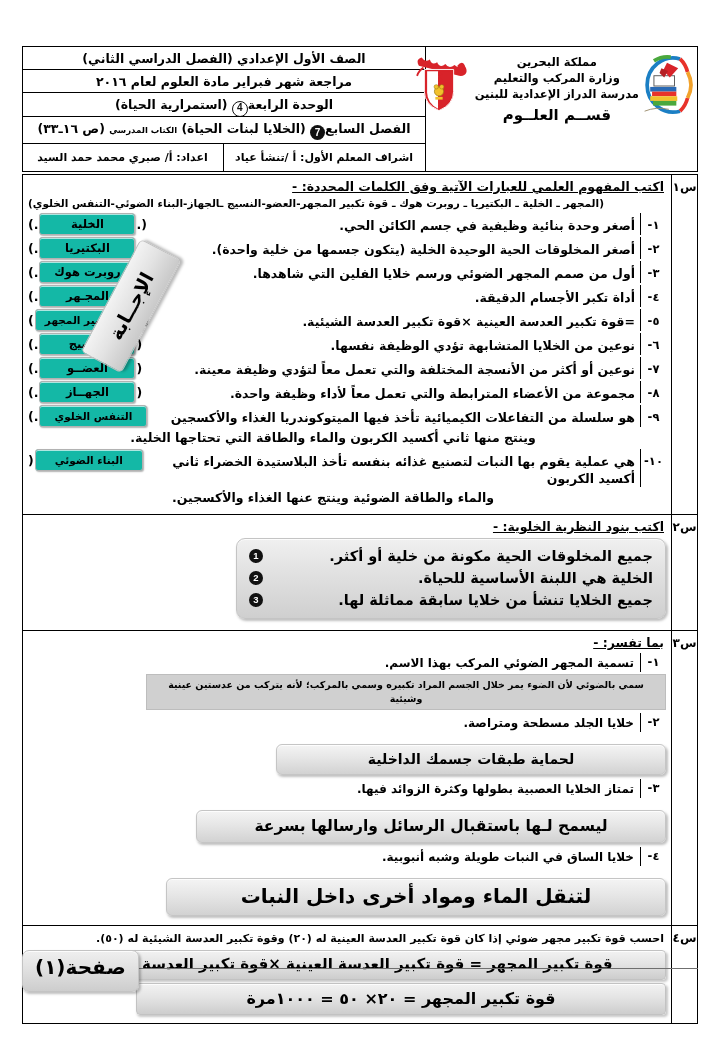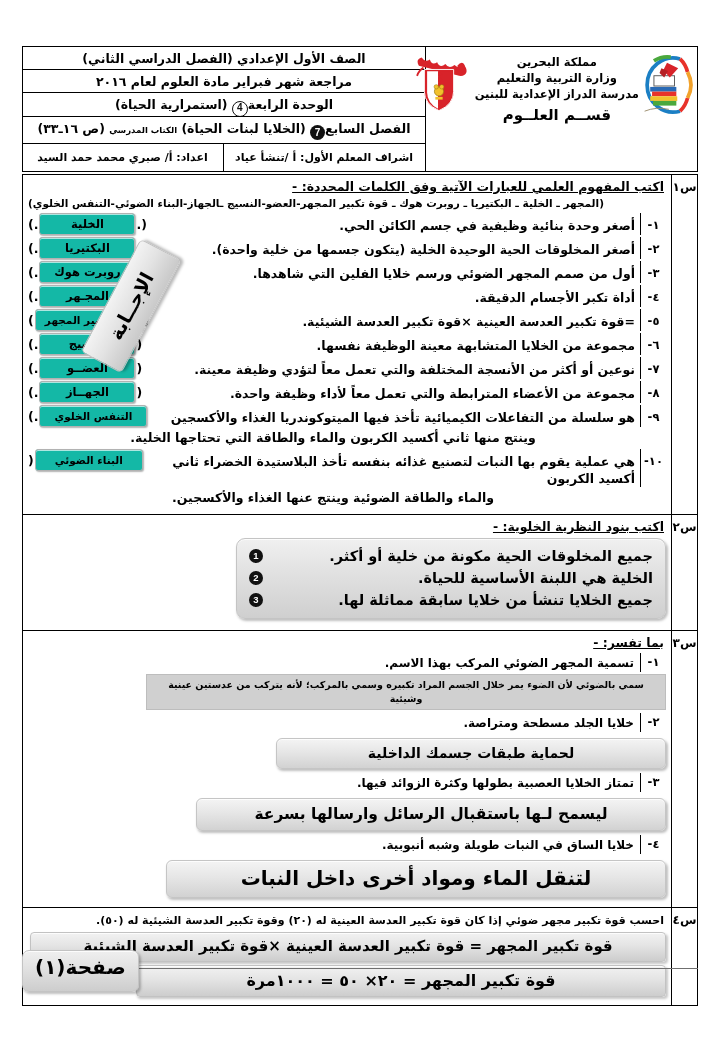--- a/index.html
+++ b/index.html
@@ -353,21 +353,21 @@
     line-height: 14px;
   }
   .q3ans-panel {
     background: linear-gradient(180deg,#f4f4f4 0%,#e6e6e6 45%,#d2d2d2 100%);
     border: 1px solid #c5c5c5;
     border-radius: 6px;
     box-shadow: 1.5px 2px 2.5px rgba(0,0,0,0.25), inset 0 1px 0 rgba(255,255,255,0.8);
     font-weight: bold;
     text-align: center;
     box-sizing: border-box;
-    margin: 6px 0 4px 0;
+    margin: 12px 0 4px 0;
     padding: 4px 10px 5px 10px;
   }
   .p1 { width: 390px; font-size: 14px; line-height: 20px; }
   .p2 { width: 470px; font-size: 15.5px; line-height: 22px; letter-spacing: 0.4px; }
   .p3 { width: 500px; font-size: 20px; line-height: 27px; }
 
   
   .q4q {
     font-weight: bold;
     font-size: 11px;
@@ -432,21 +432,21 @@
         <rect x="12" y="46" width="29" height="5" fill="#f2c12c"></rect>
         <rect x="15" y="51" width="25" height="5" fill="#4aa83d"></rect>
         <rect x="16" y="24" width="22" height="11" fill="#fff" stroke="#555" stroke-width="1"></rect>
         <path d="M30 10 l12 6 -9 10 -7 -8 z" fill="#d8232a"></path>
         <path d="M24 16 l7 3 -4 7 -5 -5 z" fill="#b51f24"></path>
         <path d="M6 62 q12 -5 26 -2" fill="none" stroke="#9a8b6a" stroke-width="1"></path>
       </svg>
 
       <div class="ministry-lines">
         <div>مملكة البحرين</div>
-        <div>وزارة التربية والتعليم</div>
+        <div>وزارة المركب والتعليم</div>
         <div>مدرسة الدراز الإعدادية للبنين</div>
         <div class="dept-line">قســم العلــوم</div>
       </div>
 
       <svg class="emblem" viewBox="0 0 60 70">
         <path d="M8 14 q-4 -7 3 -9 q4 6 9 2 q2 7 8 3 q3 7 9 2 q4 6 10 1 q5 5 9 -1 q5 4 4 9 q-2 5 -8 4" fill="#d8232a"></path>
         <path d="M50 14 q5 -6 8 -1 q1 6 -4 9" fill="#d8232a"></path>
         <path d="M13 16 q-5 3 -7 9" fill="none" stroke="#d8232a" stroke-width="2"></path>
         <path d="M14 18 h32 v24 q0 14 -16 21 q-16 -7 -16 -21 z" fill="#d8232a" stroke="#fff" stroke-width="1"></path>
         <path d="M17 20 h26 v23 q0 12 -13 18 q-13 -6 -13 -18 z" fill="#d8232a"></path>
@@ -536,21 +536,21 @@
             <span class="stmt">=قوة تكبير العدسة العينية ×قوة تكبير العدسة الشيئية.</span>
             <span class="paren">(</span>
             <span class="ansbox wide">قوة تكبير المجهر</span>
             <span class="paren">)</span>
           </div>
         </div>
 
         <div class="numrow">
           <div class="numcell">٦-</div>
           <div class="numline">
-            <span class="stmt">مجموعة من الخلايا المتشابهة معينة الوظيفة نفسها.</span>
+            <span class="stmt">نوعين من الخلايا المتشابهة تؤدي الوظيفة نفسها.</span>
             <span class="paren">(</span>
             <span class="ansbox">النسيج</span>
             <span class="paren">.)</span>
           </div>
         </div>
 
         <div class="numrow">
           <div class="numcell">٧-</div>
           <div class="numline">
             <span class="stmt">نوعين أو أكثر من الأنسجة المختلفة والتي تعمل معاً لتؤدي وظيفة معينة.</span>

